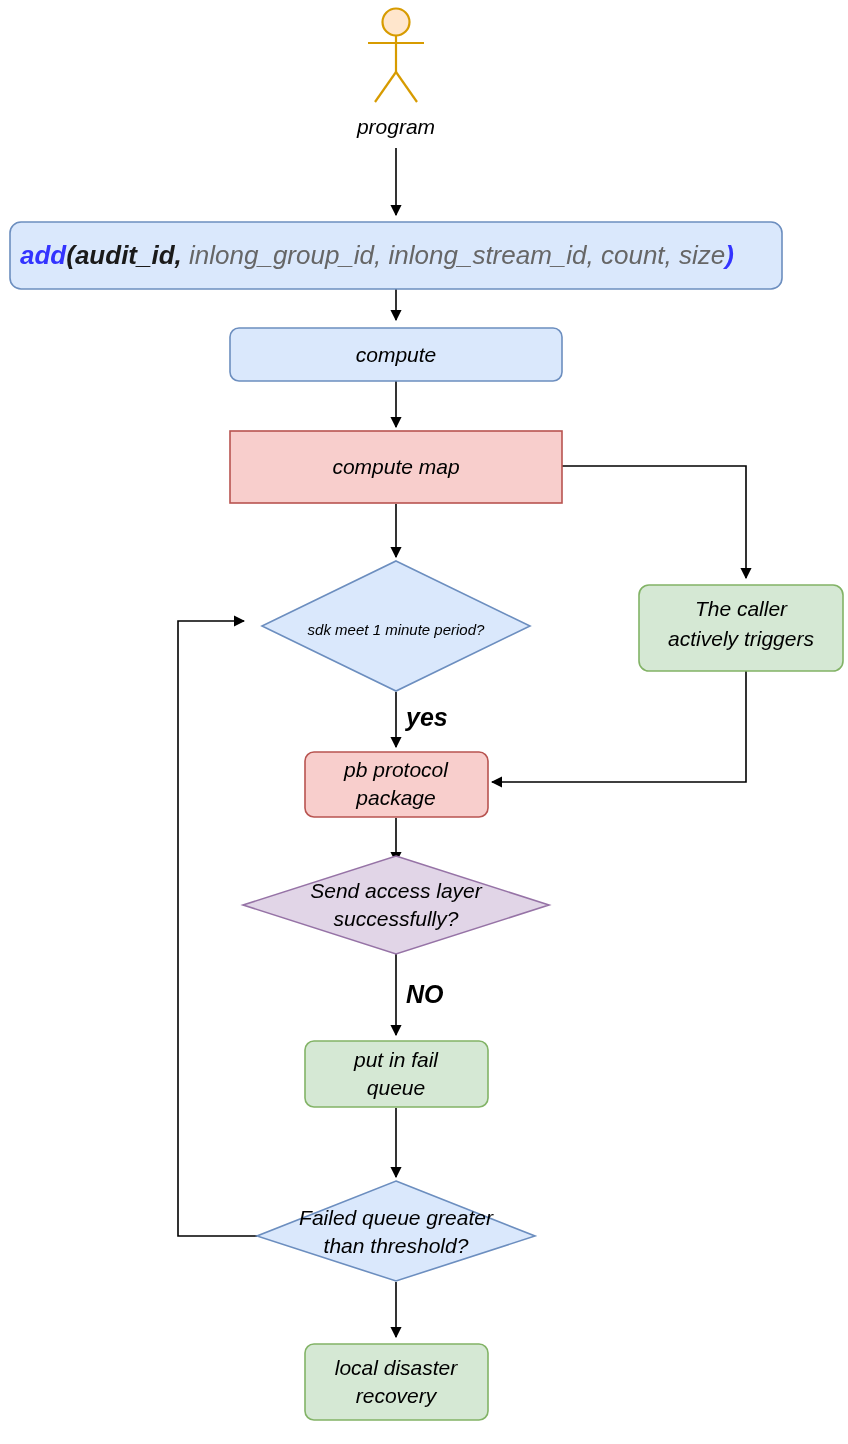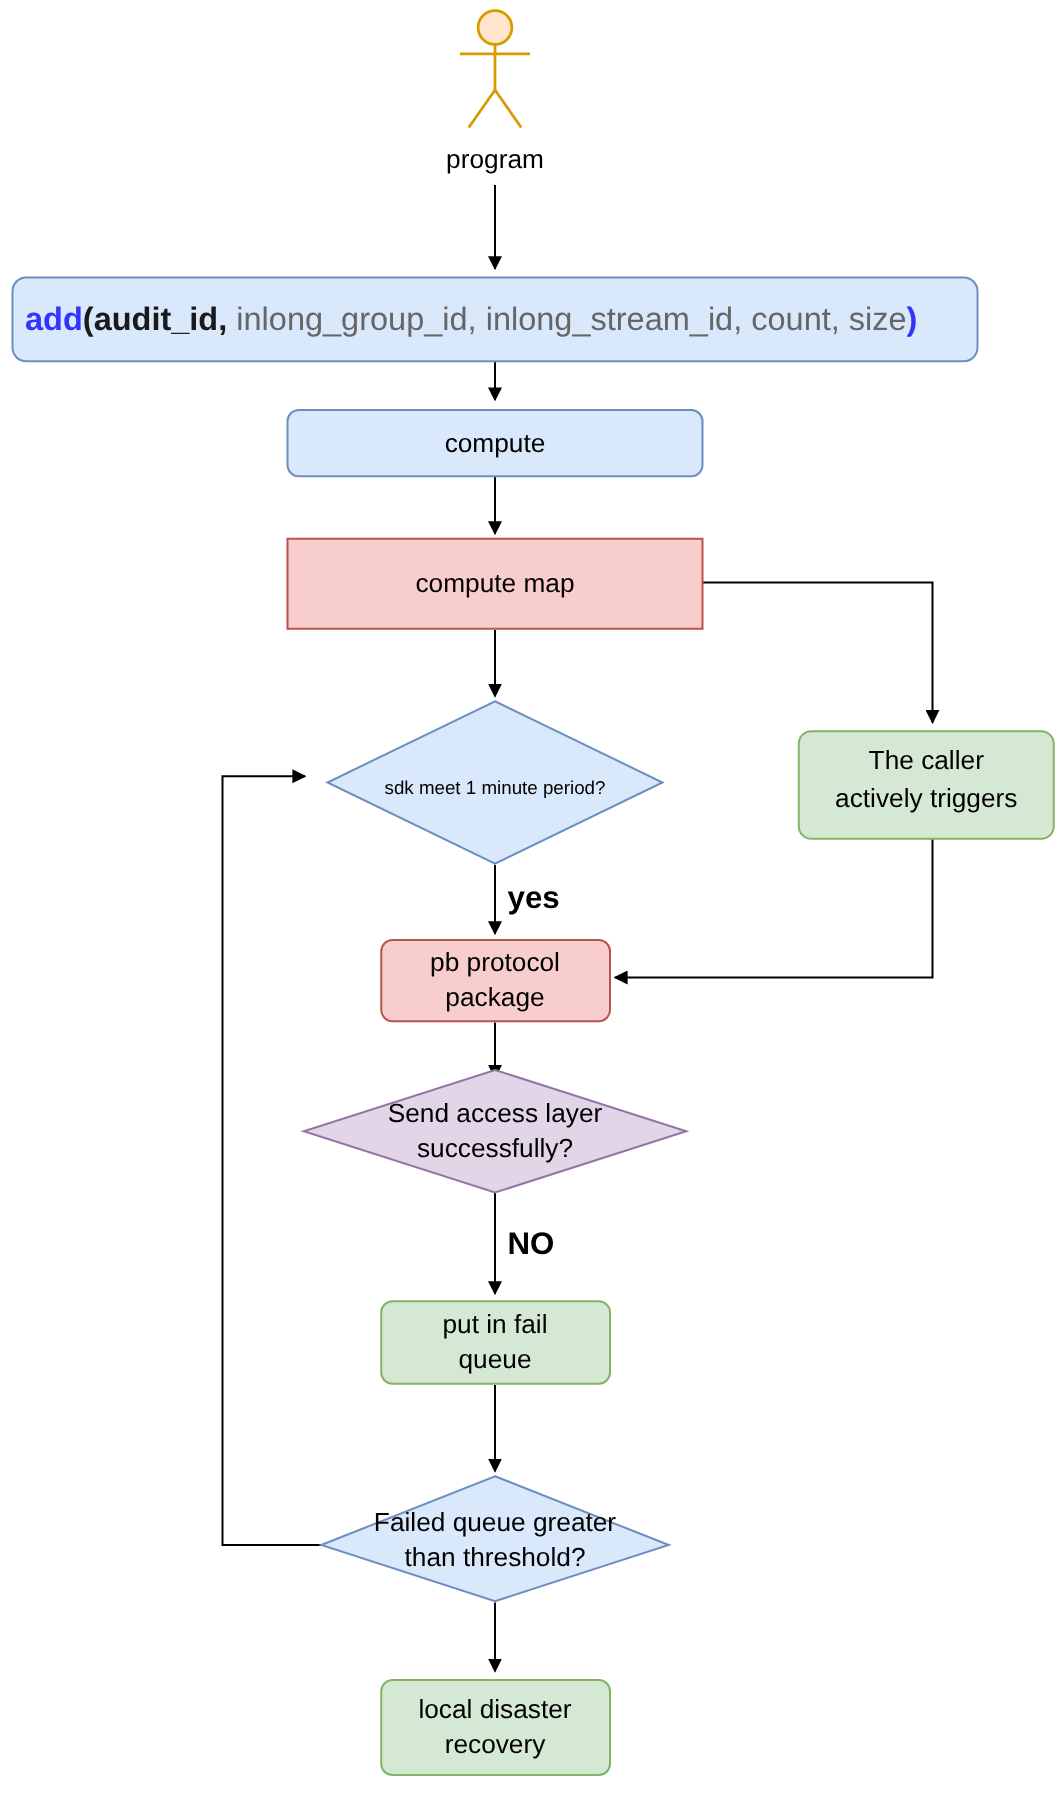--- a/index.html
+++ b/index.html
@@ -10,20 +10,21 @@
   body {
     width: 848px;
     height: 1444px;
     font-family: "Liberation Sans", sans-serif;
     overflow: hidden;
   }
   #flow-root {
     position: relative;
     width: 848px;
     height: 1241px;
+    font-style: italic;
   }
   svg.flow {
     display: block;
     width: 848px;
     height: 1444px;
   }
   .edge {
     fill: none;
     stroke: #000000;
     stroke-width: 1.6;

